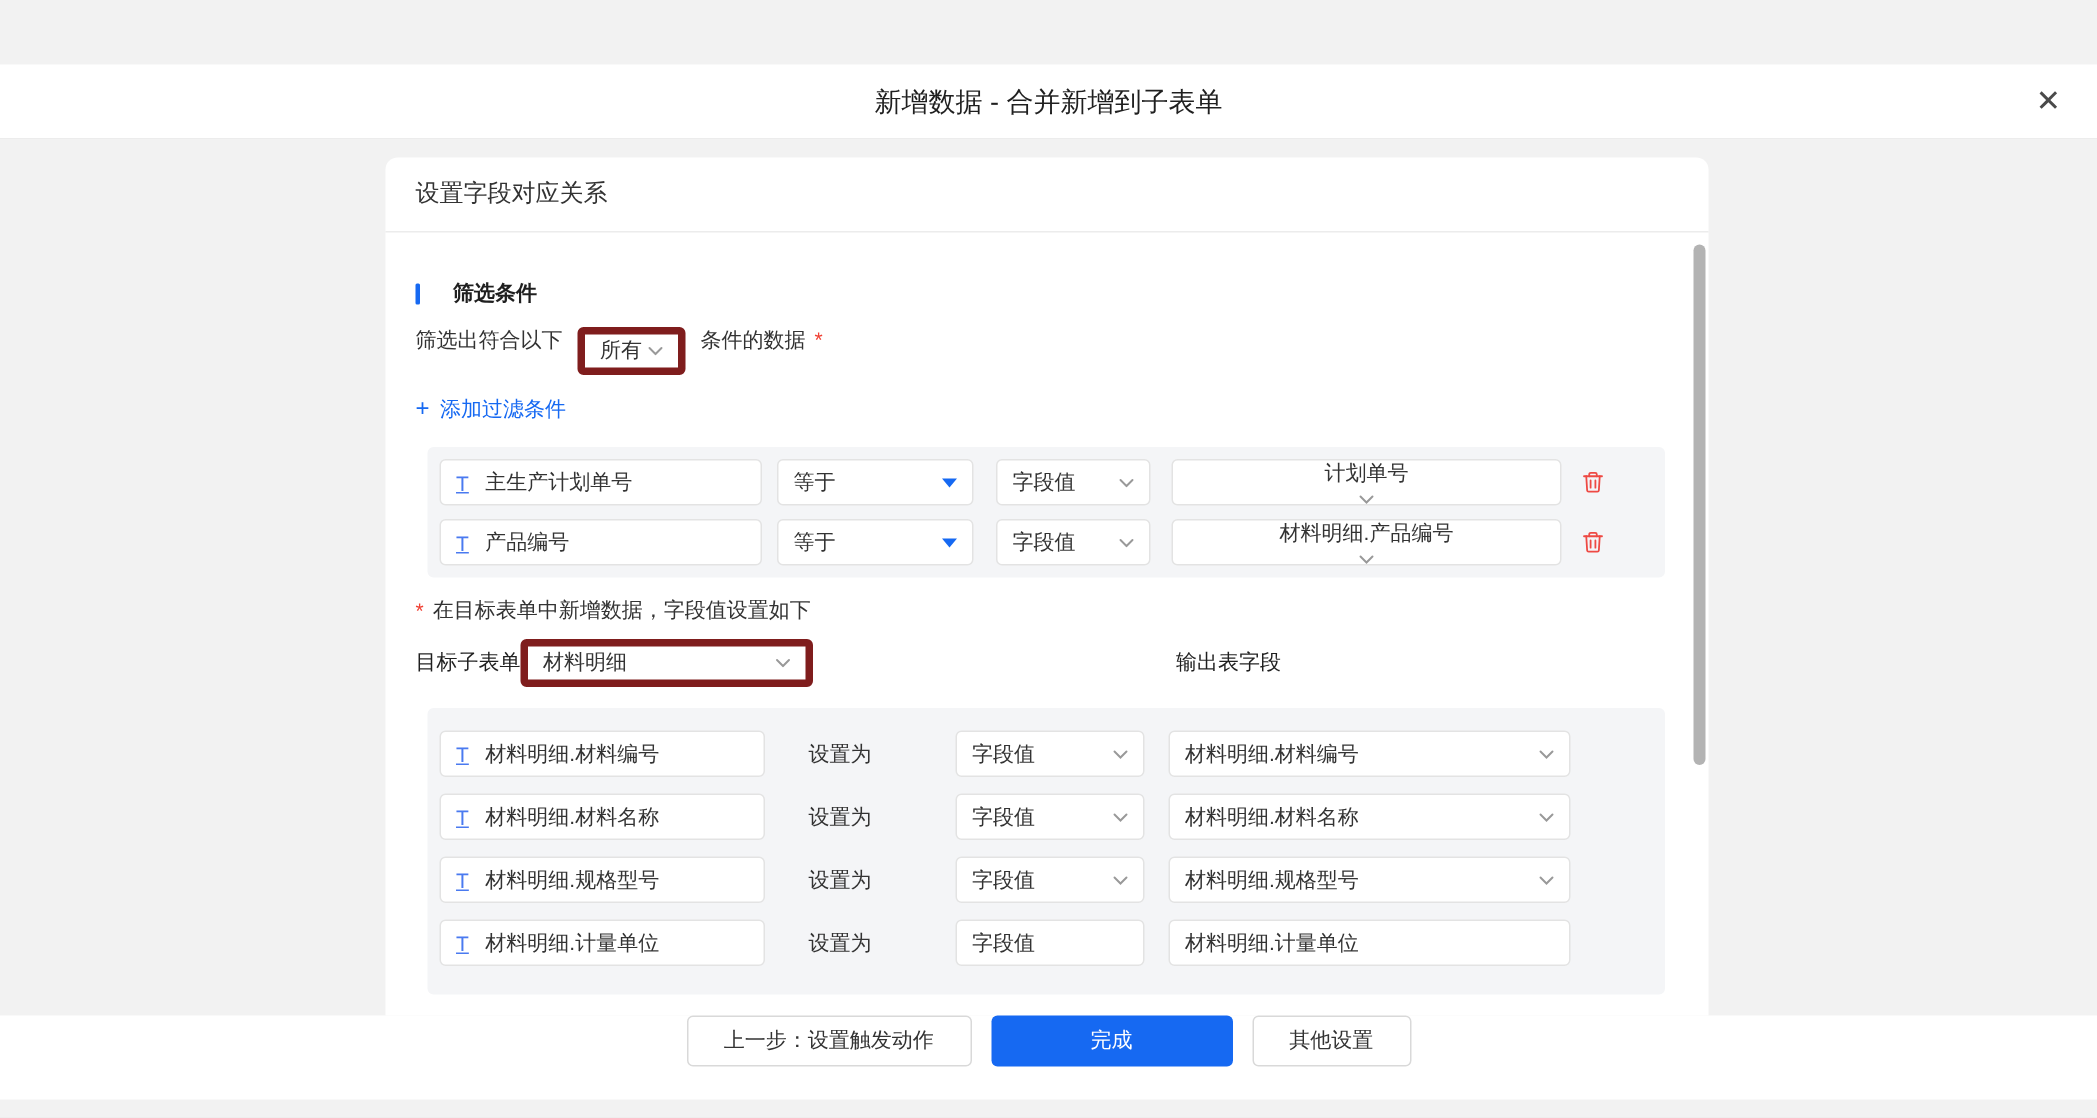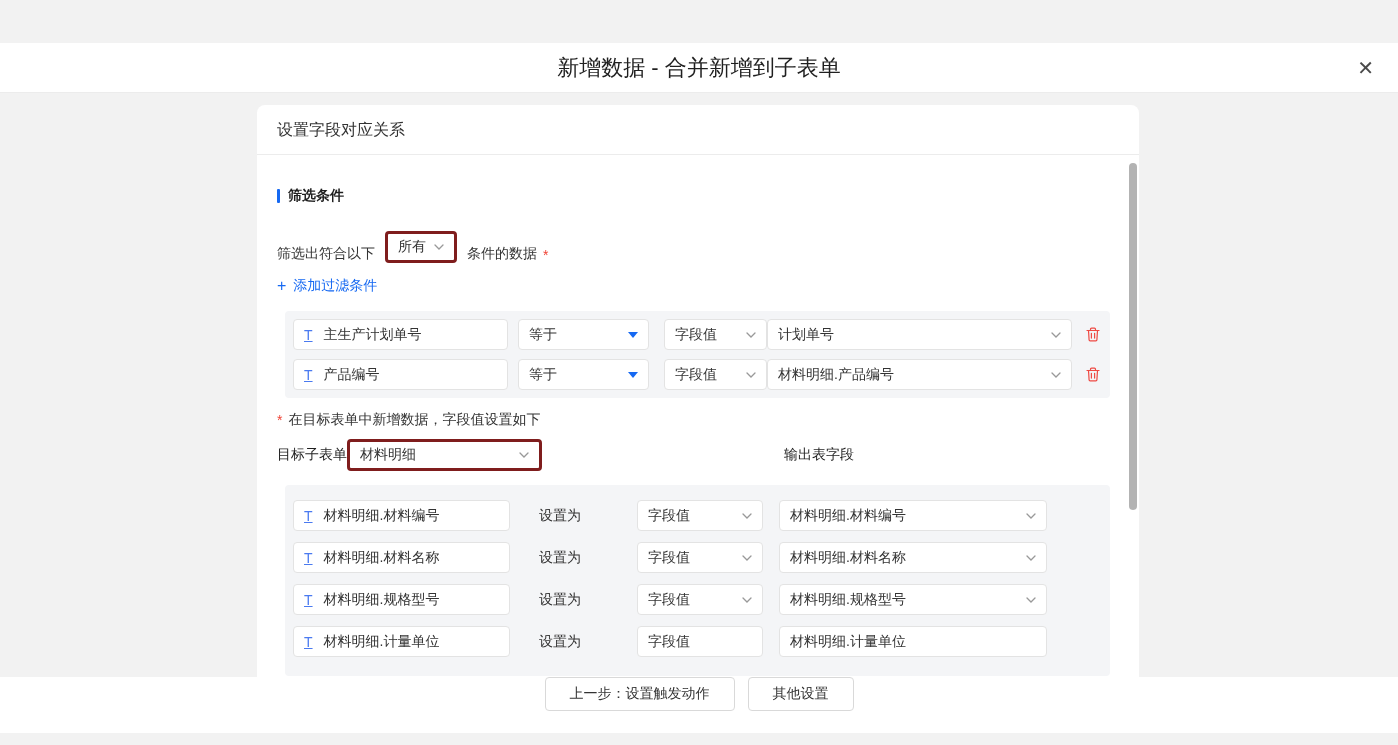--- a/index.html
+++ b/index.html
@@ -36,49 +36,49 @@
     border:none; border-radius:4px; font-size:14px; padding:6px 18px; cursor:pointer;
     font-family:inherit;
   }
 
   
   .modal-header {
     position:absolute; top:43px; left:0; right:0; height:50px; background:#fff;
     border-bottom:1px solid #ececec;
     display:flex; align-items:center; justify-content:center;
   }
-  .modal-title { font-size:22px; font-weight:500; color:#1f1f1f; }
+  .modal-title { font-size:18px; font-weight:500; color:#1f1f1f; }
   .modal-close {
     position:absolute; right:24px; top:50%; transform:translateY(-50%);
     font-size:20px; color:#4a4a4a; cursor:pointer; line-height:1;
   }
 
   
   .content { position:absolute; top:93px; left:0; right:0; height:584px; overflow:hidden; }
   .card {
     position:absolute; left:257px; top:12px; width:882px; height:680px;
     background:#fff; border-radius:8px;
   }
   .card-header {
     height:50px; line-height:49px; padding:0 20px;
     font-size:16px; color:#333; border-bottom:1px solid #ececec;
   }
   .card-body { padding:0 20px; }
 
-  .section-title { display:flex; align-items:center; font-size:14px; font-weight:700; color:#1f1f1f; }
+  .section-title { display:flex; align-items:center; font-size:14px; font-weight:700; color:#1f1f1f;gap:14px; }
   .section-bar { width:3px; height:14px; background:var(--accent,#1669f2); margin-right:8px; border-radius:1px; }
   .sec-filter { margin-top:32px; }
   .sec-mapping { margin-top:24px; }
 
-  .match-row { margin-top:26px; display:flex; align-items:flex-end; font-size:14px; color:#333; }
+  .match-row { margin-top:13px; display:flex; align-items:flex-start; font-size:14px; color:#333; }
   .req { color:#f04134; margin-left:6px; font-size:14px; }
   .req-lead { color:#f04134; margin-right:6px; font-size:14px; }
 
   .select {
-    background:#fff; border:3px solid #7f1d1d; border-radius:4px; height:32px;
+    background:#fff; border:5px solid #7f1d1d; border-radius:4px; height:32px;
     display:flex; align-items:center; justify-content:space-between;
     padding:0 10px; font-size:14px; color:#333; cursor:pointer;
   }
   .mini-select { width:72px; margin:0 10px; }
 
   .add-link {
     margin-top:14px; display:flex; align-items:center; gap:7px;
     color:var(--accent,#1669f2); font-size:14px; cursor:pointer; width:fit-content;
   }
   .plus-glyph { font-size:16px; line-height:1; }
@@ -95,21 +95,21 @@
     display:flex; align-items:center; padding:0 10px; font-size:14px; color:#333;
     overflow:hidden; white-space:nowrap;
   }
   .t-icon {
     color:#4a7af0; text-decoration:underline; margin-right:11px;
     font-size:14px; line-height:1;
   }
   .f-field { width:215px; cursor:pointer; }
   .f-op   { width:131px; margin-left:10px; justify-content:space-between; cursor:pointer; }
   .f-type { width:103px; margin-left:15px; justify-content:space-between; cursor:pointer; }
-  .f-val  { width:305px; margin-left:0; justify-content:space-between; cursor:pointer; }
+  .f-val  { width:260px; margin-left:14px; justify-content:space-between; cursor:pointer;flex-direction:column; }
   .trash  { margin-left:14px; color:var(--danger,#ee4a44); cursor:pointer; display:flex; align-items:center; }
 
   .m-field { width:217px; cursor:pointer; }
   .m-setas { margin-left:29px; font-size:14px; color:#333; width:42px; }
   .m-type  { width:126px; margin-left:56px; justify-content:space-between; cursor:pointer; }
   .m-val   { width:268px; margin-left:16px; justify-content:space-between; cursor:pointer; }
 
   .desc-row { margin-top:13px; display:flex; align-items:center; font-size:14px; color:#333; }
   .target-row { margin-top:10px; display:flex; align-items:center; font-size:14px; color:#1f1f1f; }
   .target-select { width:195px; }
@@ -339,16 +339,17 @@
         </div>
 
       </div>
     </div>
   </div>
 
   <div class="scroll-thumb"></div>
 
   <div class="footer">
     <button class="btn btn-ghost">上一步：设置触发动作</button>
+    <button class="btn btn-primary">完成</button>
     <button class="btn btn-ghost">其他设置</button>
   </div>
 
 </div>
 
 </body></html>

